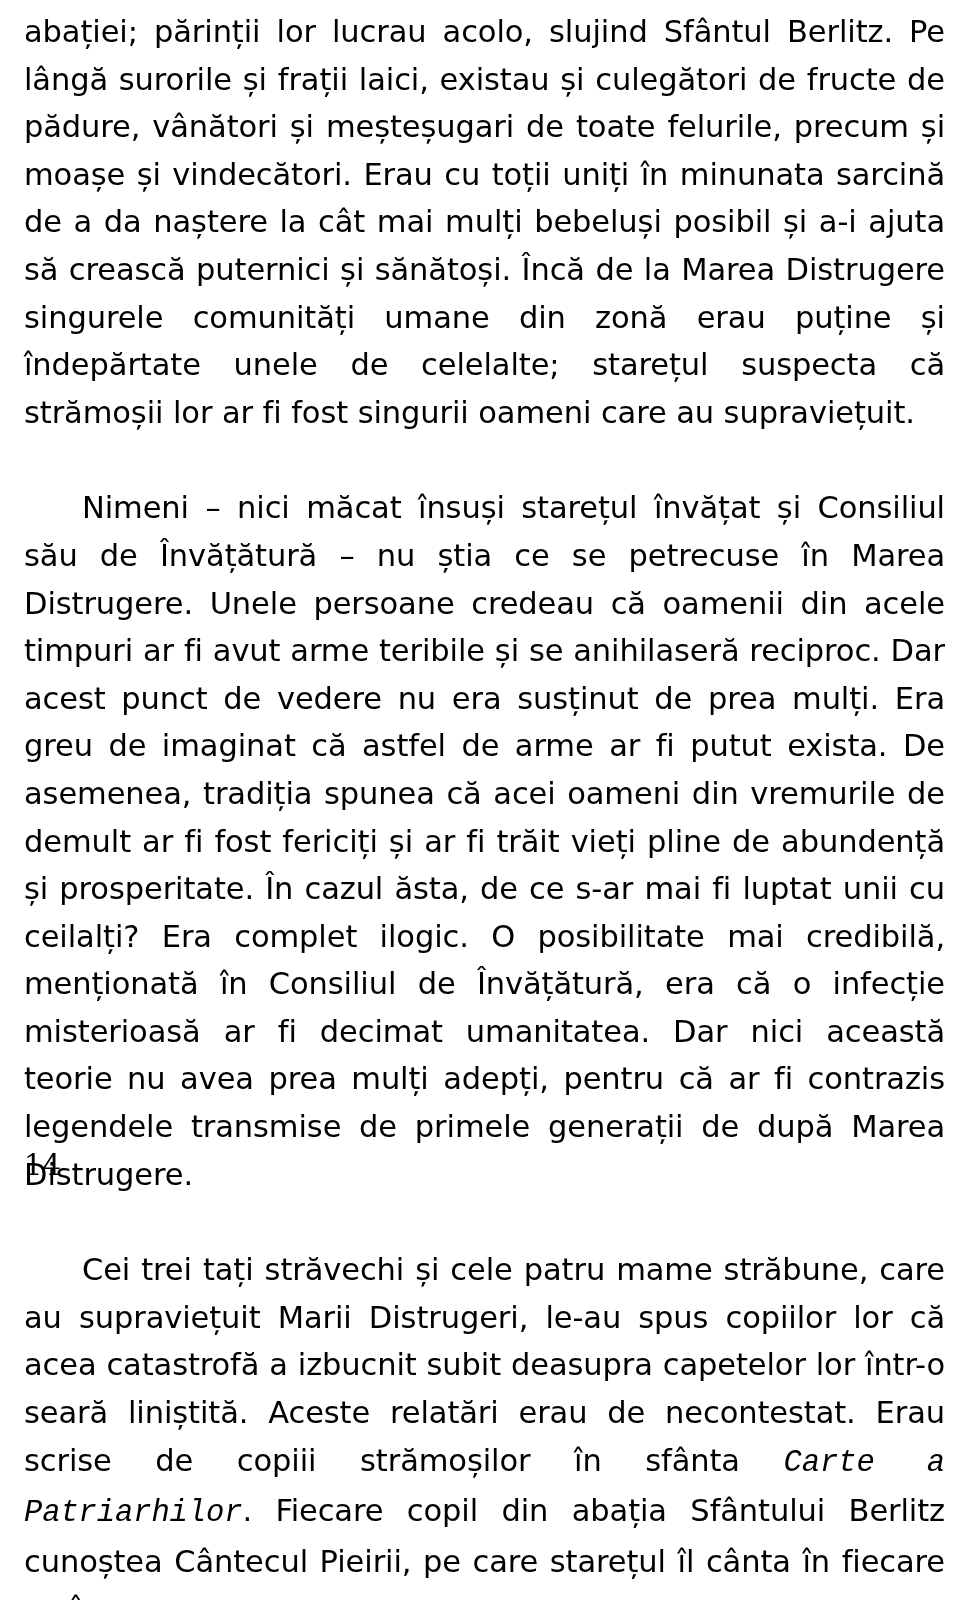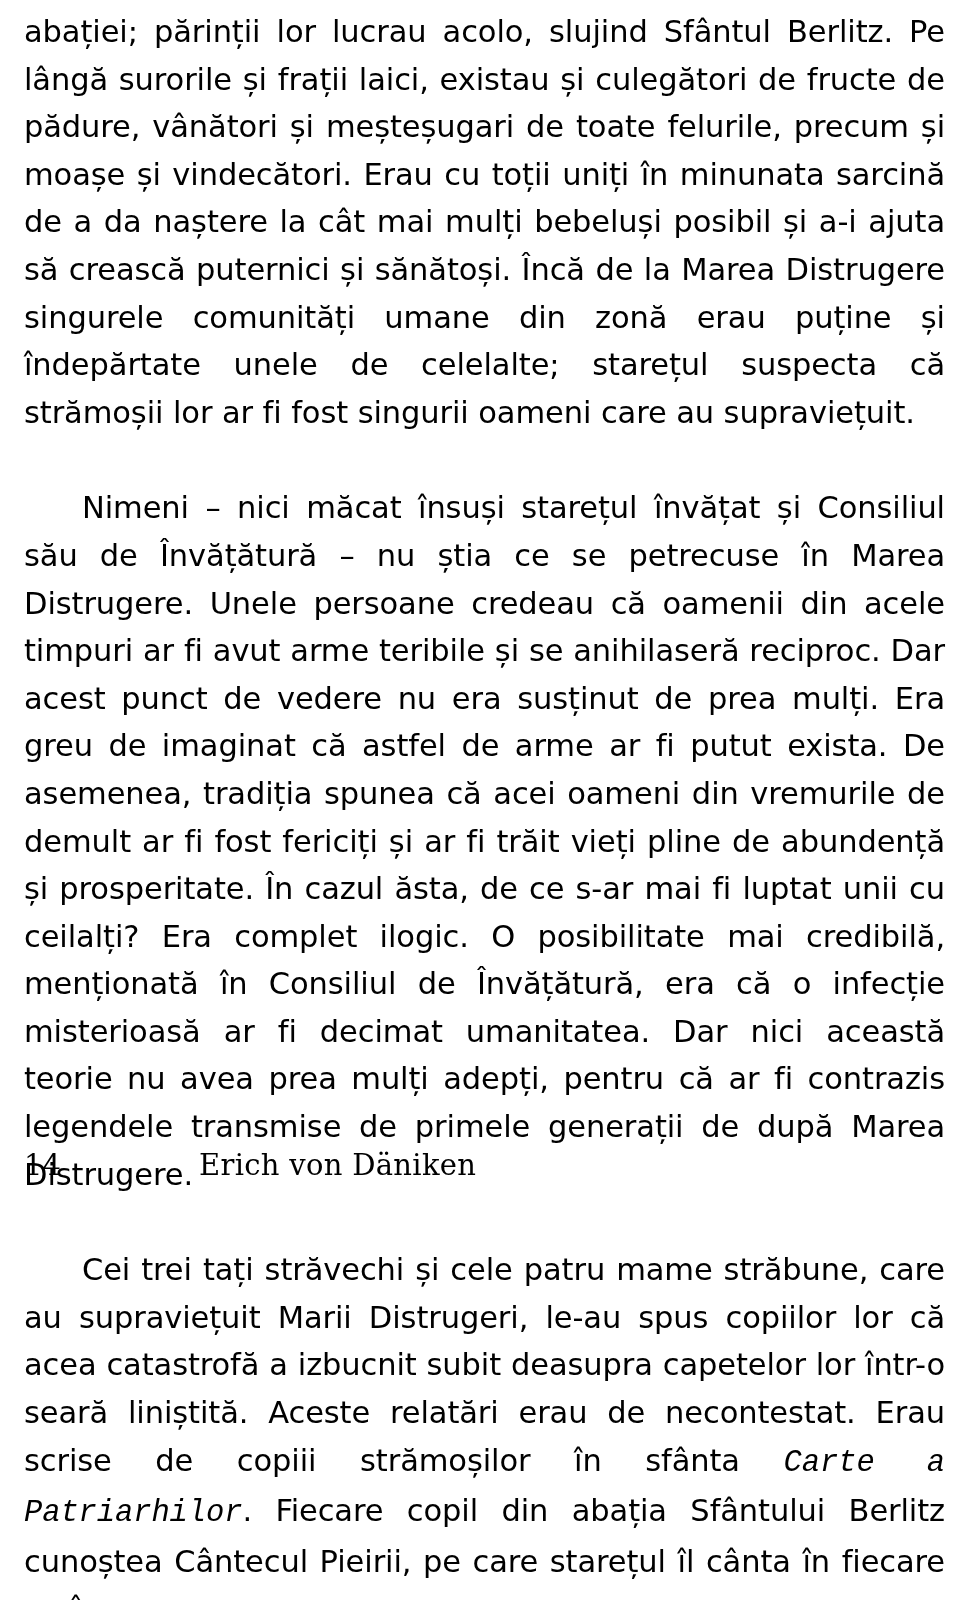--- a/index.html
+++ b/index.html
@@ -67,15 +67,14 @@
 
 <div class="page">
   <div class="body-text" id="body-container">
       <p class="para"><span>abației; părinții lor lucrau acolo, slujind Sfântul Berlitz. Pe lângă surorile și frații laici, existau și culegători de fructe de pădure, vânători și meșteșugari de toate felurile, precum și moașe și vindecători. Erau cu toții uniți în minunata sarcină de a da naștere la cât mai mulți bebeluși posibil și a-i ajuta să crească puternici și sănătoși. Încă de la Marea Distrugere singurele comunități umane din zonă erau puține și îndepărtate unele de celelalte; starețul suspecta că strămoșii lor ar fi fost singurii oameni care au supraviețuit.</span></p>
       <p class="para indented"><span>Nimeni – nici măcat însuși starețul învățat și Consiliul său de Învățătură – nu știa ce se petrecuse în Marea Distrugere. Unele persoane credeau că oamenii din acele timpuri ar fi avut arme teribile și se anihilaseră reciproc. Dar acest punct de vedere nu era susținut de prea mulți. Era greu de imaginat că astfel de arme ar fi putut exista. De asemenea, tradiția spunea că acei oameni din vremurile de demult ar fi fost fericiți și ar fi trăit vieți pline de abundență și prosperitate. În cazul ăsta, de ce s-ar mai fi luptat unii cu ceilalți? Era complet ilogic. O posibilitate mai credibilă, menționată în Consiliul de Învățătură, era că o infecție misterioasă ar fi decimat umanitatea. Dar nici această teorie nu avea prea mulți adepți, pentru că ar fi contrazis legendele transmise de primele generații de după Marea Distrugere.</span></p>
       <p class="para indented"><span>Cei trei tați străvechi și cele patru mame străbune, care au supraviețuit Marii Distrugeri, le-au spus copiilor lor că acea catastrofă a izbucnit subit deasupra capetelor lor într-o seară liniștită. Aceste relatări erau de necontestat. Erau scrise de copiii strămoșilor în sfânta </span><span class="it">Carte a Patriarhilor</span><span>. Fiecare copil din abația Sfântului Berlitz cunoștea Cântecul Pieirii, pe care starețul îl cânta în fiecare an în</span></p>
     </div>
 
   <div class="footer">
     <span class="folio">14</span>
-    <span class="running-head">Erich von Däniken</span>
   </div>
 </div>
 
 </body></html>

